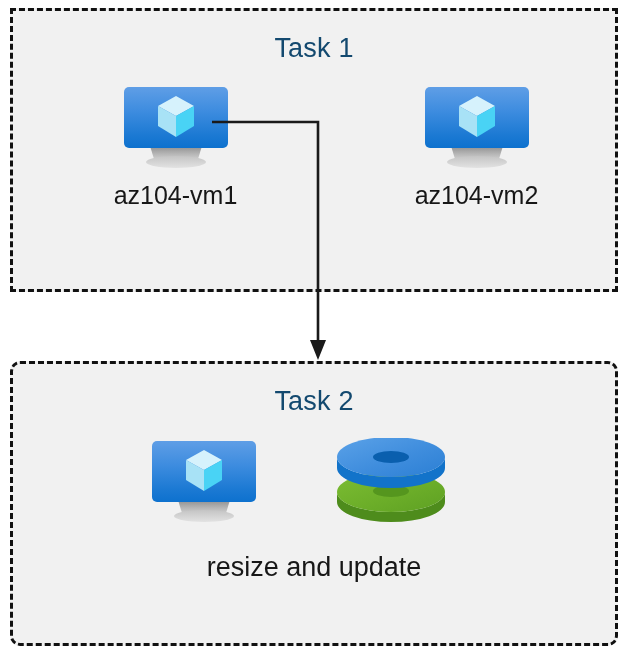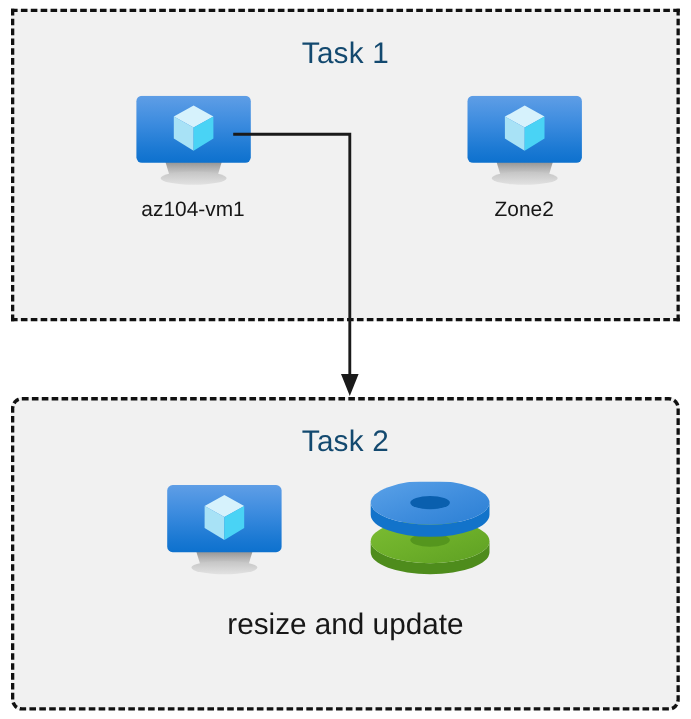--- a/index.html
+++ b/index.html
@@ -57,21 +57,21 @@
   #task-title-1 { top: 22px; }
   #task-title-2 { top: 22px; }
 
   
   .vm-node {
     position: absolute;
     text-align: center;
   }
   .vm-label {
     margin-top: 8px;
-    font-size: 19px;
+    font-size: 25px;
     color: #171717;
     line-height: 1.30;
     white-space: nowrap;
   }
   .vm-label span { display: block; }
 
   #vm-node-1 { left: 46px; top: 76px; width: 233px; }
   #vm-node-2 { left: 347px; top: 76px; width: 233px; }
   #vm-node-3 { left: 129px; top: 441px; width: 150px; }
 
@@ -162,21 +162,21 @@
           <ellipse cx="56" cy="75" rx="30" ry="6" fill="url(#base1)"></ellipse>
           <rect x="4" y="0" width="104" height="61" rx="5" ry="5" fill="url(#scr1)"></rect>
           <g transform="translate(56,30)">
             <path d="M0 -21 L18 -11 L0 -1 L-18 -11 Z" fill="#d6f2fc"></path>
             <path d="M-18 -11 L0 -1 L0 20 L-18 9 Z" fill="#a8e2f6"></path>
             <path d="M18 -11 L0 -1 L0 20 L18 9 Z" fill="#49d3f5"></path>
           </g>
         </svg>
       </div>
       <div class="vm-label">
-        <span>Zone2</span>
+        <span>az104-vm2</span>
       </div>
     </div>
   </div>
 
   <div class="task-box" id="task-box-2">
     <div class="task-title" id="task-title-2">Task 2</div>
   </div>
 
   <div class="vm-node" id="vm-node-3">
     <div class="vm-icon">

